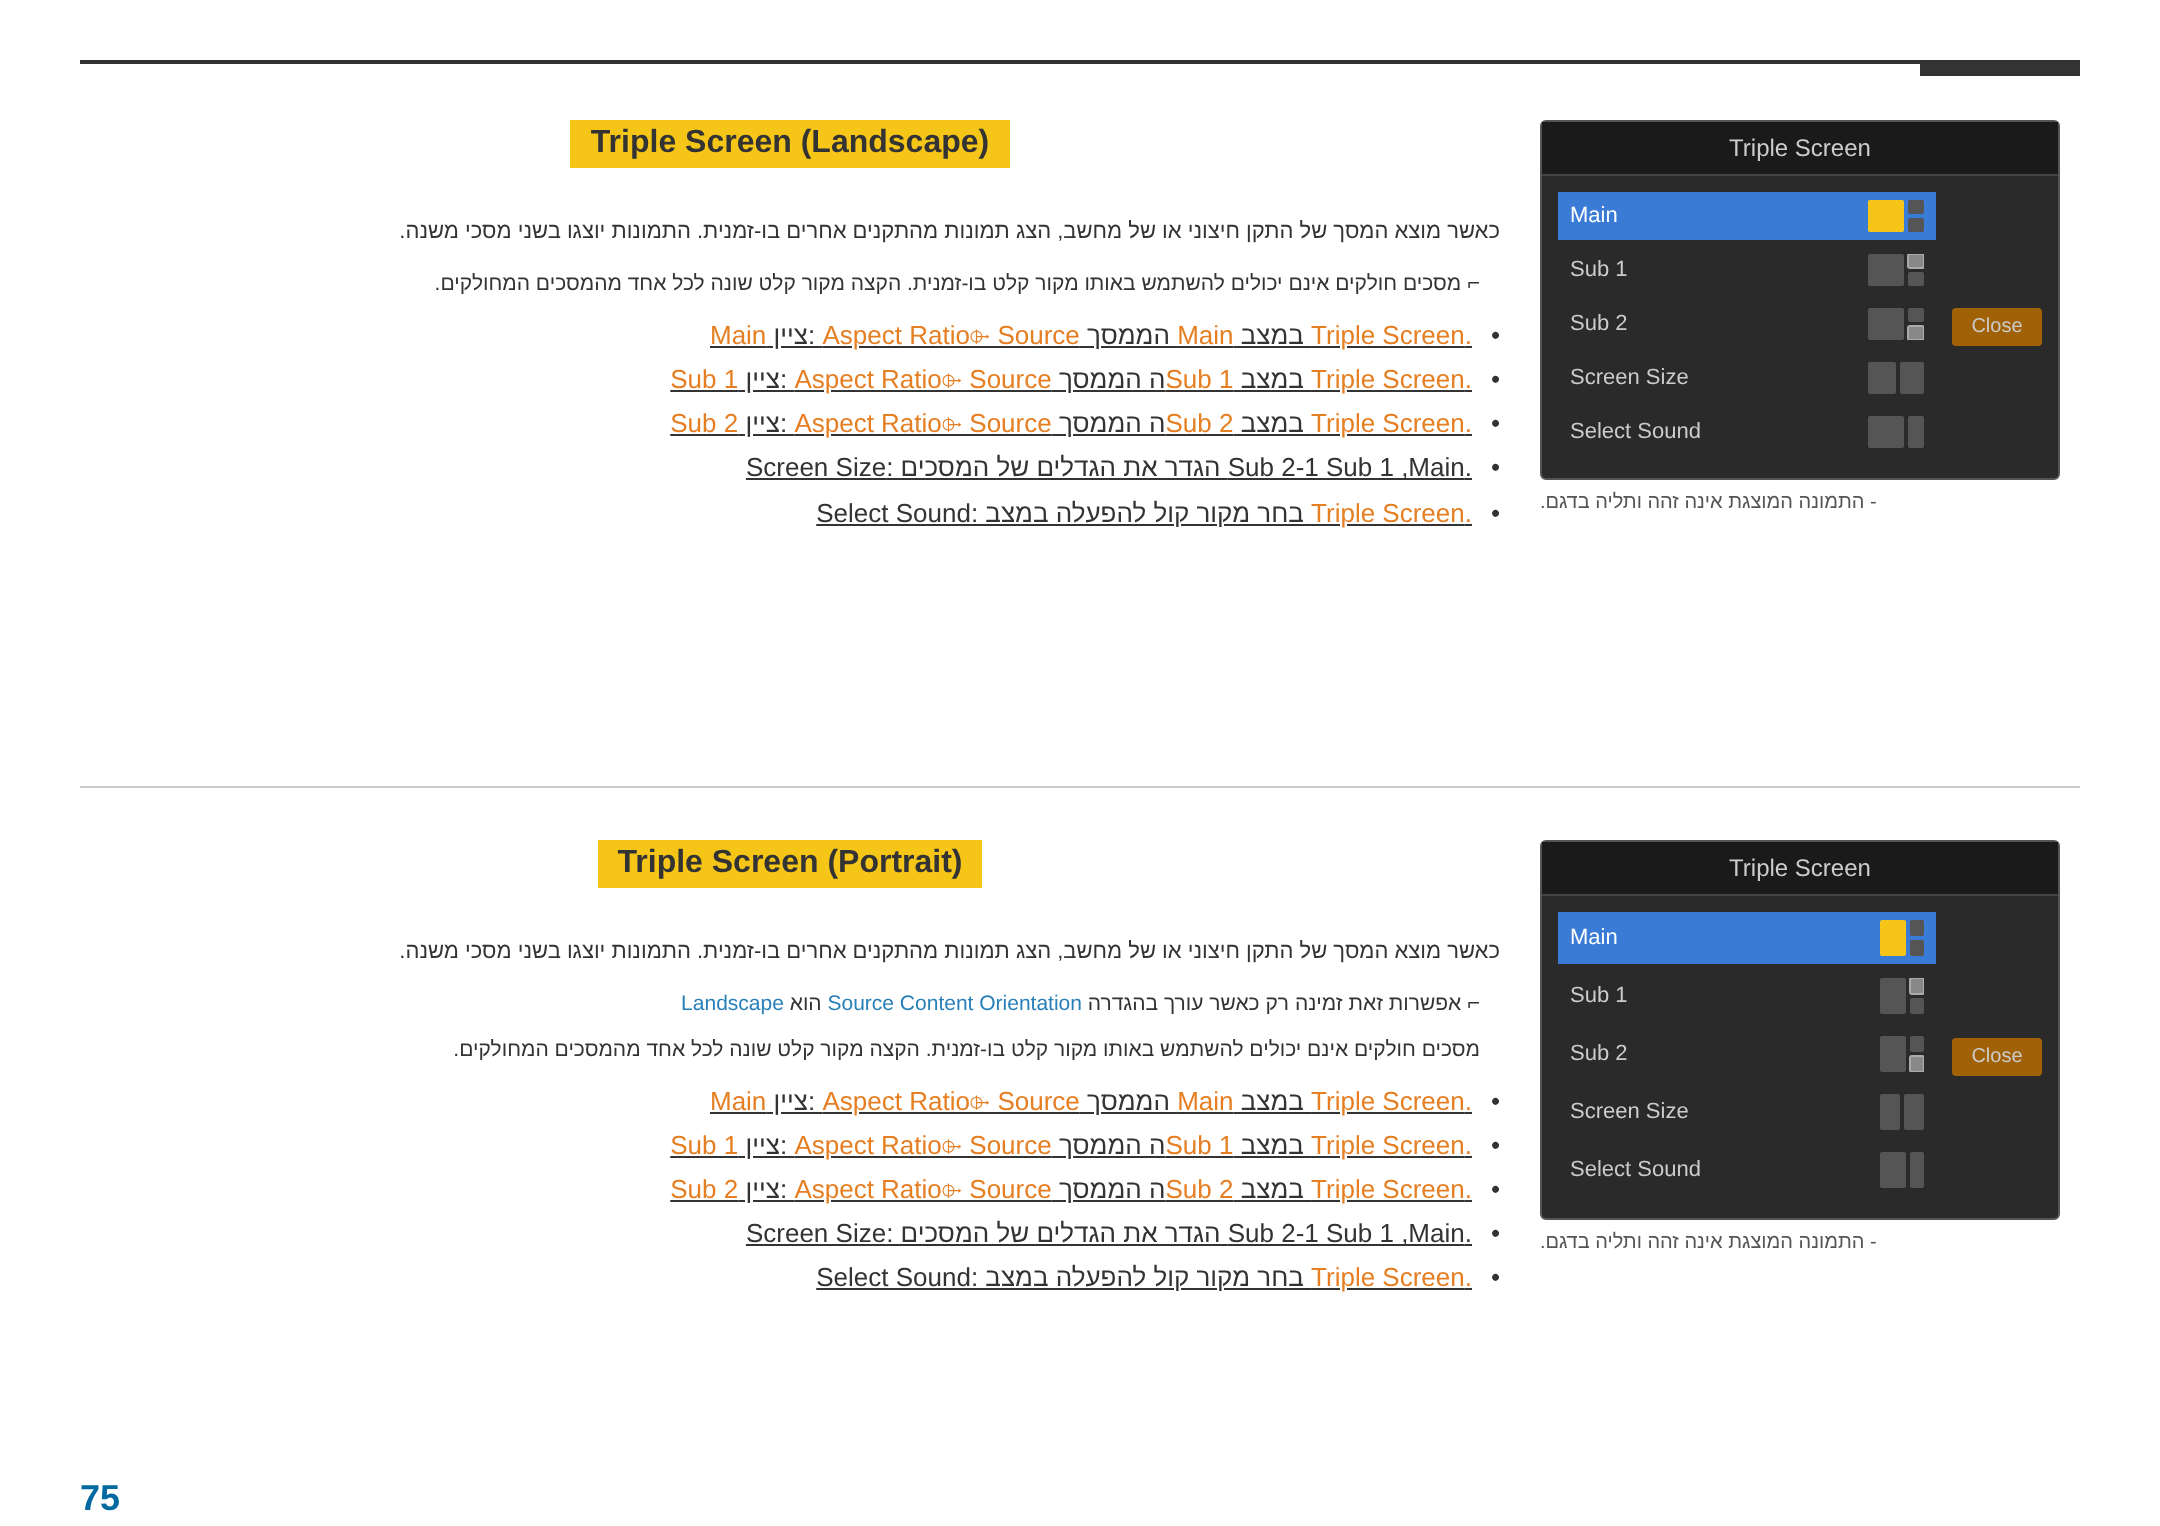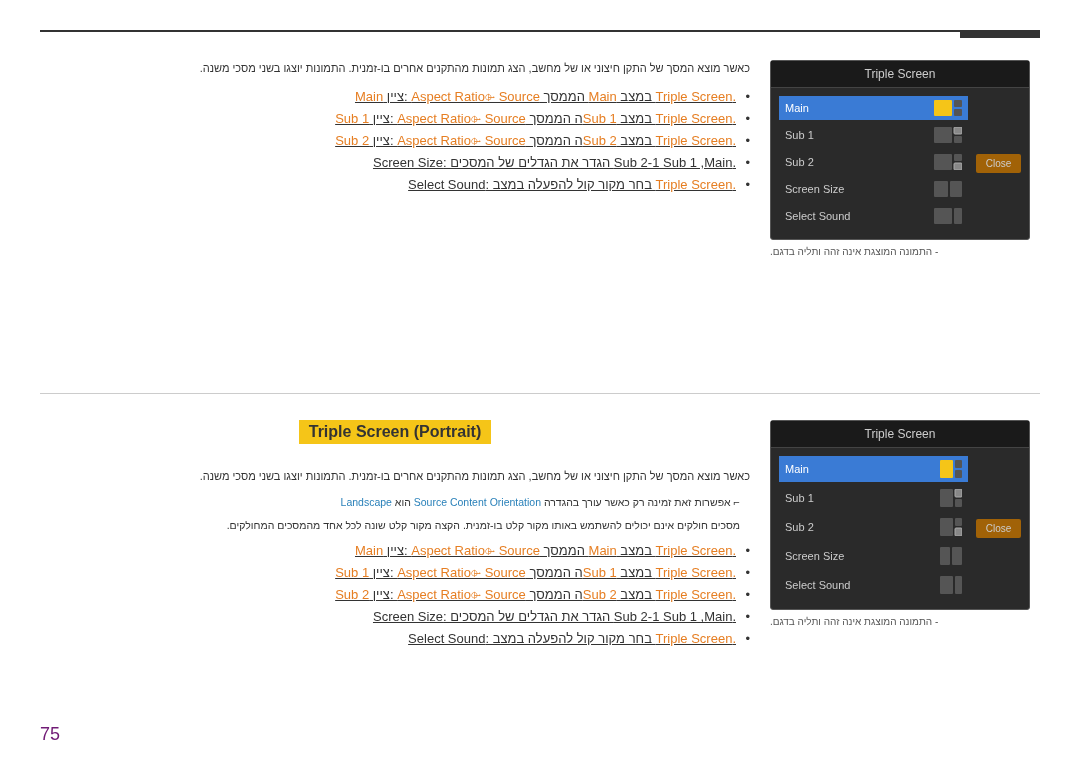--- a/index.html
+++ b/index.html
@@ -36,25 +36,25 @@
       top: 30px;
       right: 40px;
       width: 80px;
       height: 8px;
       background: #333;
     }
 
     
     .page-number {
       position: absolute;
-      bottom: 18px;
+      bottom: 3px;
       left: 40px;
       font-size: 18px;
-      font-weight: normal;
-      color: #701a75;
+      font-weight: bold;
+      color: #0369a1;
     }
 
     
     .section {
       position: absolute;
       left: 40px;
       right: 40px;
       display: flex;
       gap: 20px;
     }
@@ -230,21 +230,27 @@
 <body>
 
 <div class="page-container">
 
   <div class="top-border"></div>
   <div class="right-accent"></div>
 
   <div class="section section-top">
 
     <div class="section-content">
+      <div style="text-align:center; margin-bottom:12px;">
+        <span class="section-title">Triple Screen (Landscape)</span>
+      </div>
       <p class="desc-text">כאשר מוצא המסך של התקן חיצוני או של מחשב, הצג תמונות מהתקנים אחרים בו-זמנית. התמונות יוצגו בשני מסכי משנה.</p>
+      <p class="desc-note">
+        <span style="font-size:11px;">⌐</span> <span>מסכים חולקים אינם יכולים להשתמש באותו מקור קלט בו-זמנית. הקצה מקור קלט שונה לכל אחד מהמסכים המחולקים.</span>
+      </p>
       <ul class="bullet-list">
         <li>
           <span class="orange">.Triple Screen</span> במצב <span class="orange">Main</span> הממסך <span class="orange">Aspect Ratio⌱ Source</span> :ציין <span class="orange">Main</span>
         </li>
         <li>
           <span class="orange">.Triple Screen</span> במצב <span class="orange">Sub 1</span>ה הממסך <span class="orange">Aspect Ratio⌱ Source</span> :ציין <span class="orange">Sub 1</span>
         </li>
         <li>
           <span class="orange">.Triple Screen</span> במצב <span class="orange">Sub 2</span>ה הממסך <span class="orange">Aspect Ratio⌱ Source</span> :ציין <span class="orange">Sub 2</span>
         </li>

